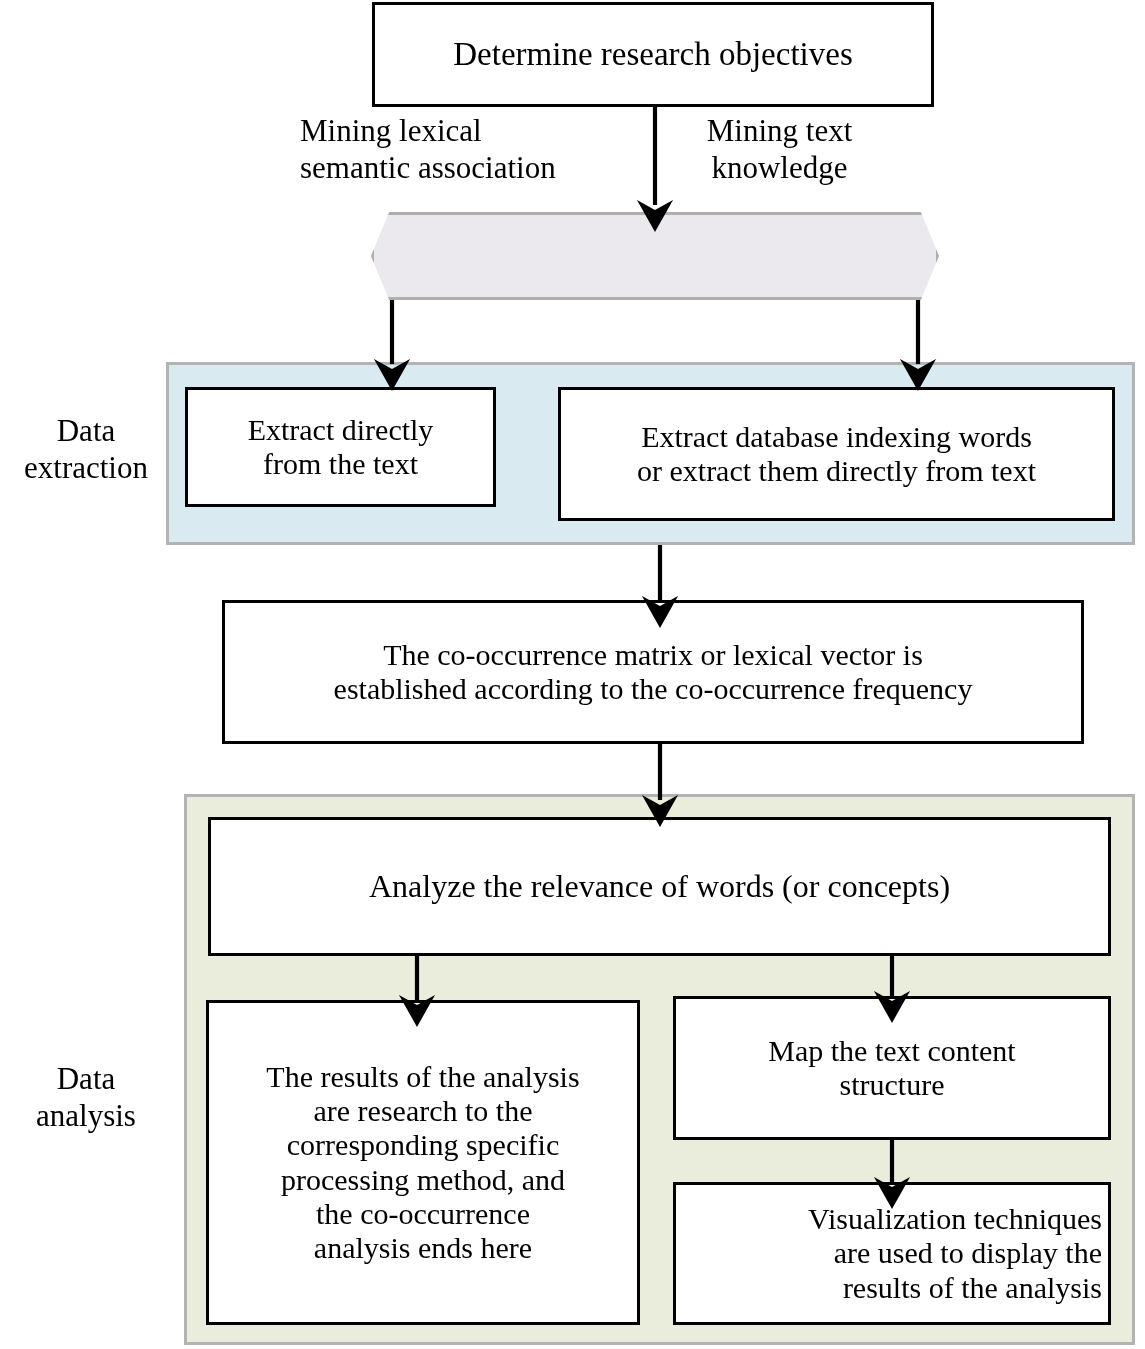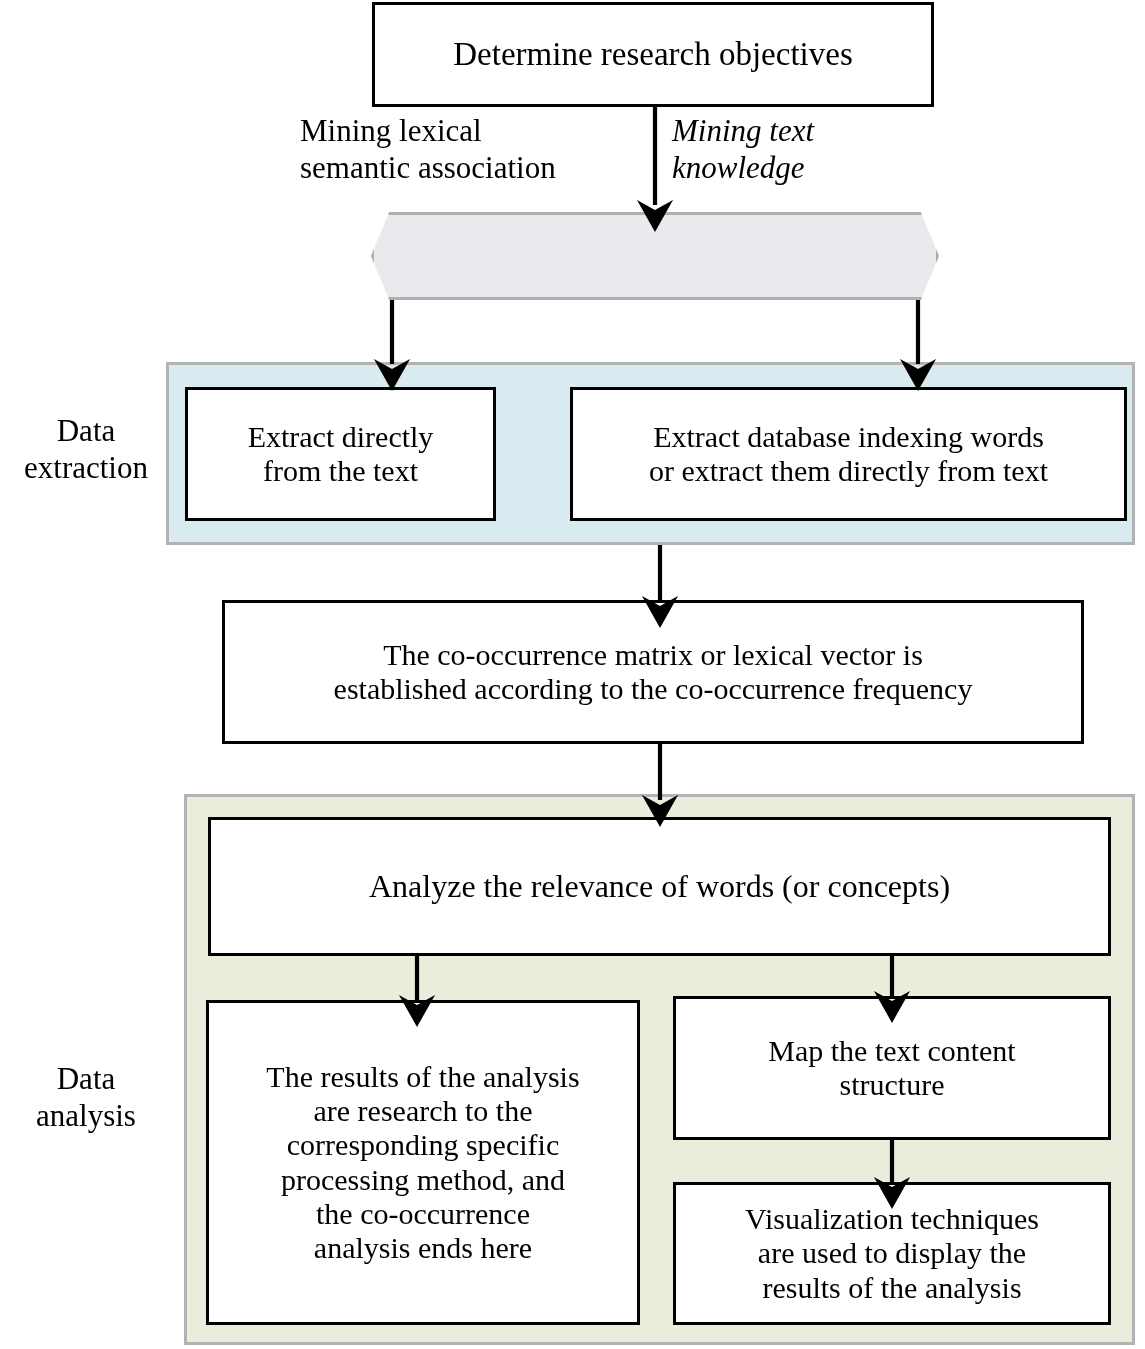--- a/index.html
+++ b/index.html
@@ -72,21 +72,21 @@
     font-size: 31px;
     line-height: 1.2;
   }
   .edge-label {
     position: absolute;
     font-size: 31px;
     line-height: 1.2;
     white-space: pre-line;
   }
   .lbl-left { text-align: left; }
-  .lbl-right { text-align: left; font-style: italic; }
+  .lbl-right { text-align: center; }
 
   #connectors {
     position: absolute;
     left: 0; top: 0;
     width: 1145px;
     height: 1349px;
     pointer-events: none;
     z-index: 5;
   }
 </style>
@@ -133,26 +133,26 @@
   <div class="edge-label lbl-right" style="left: 672px; top: 112px; width: 215px; white-space: pre-line;">Mining text
 knowledge</div>
 
   <div class="hex" style="left:371px; top:212px; width:568px; height:88px;">
     <div class="hex-shape"></div>
   </div>
 
   <div class="side-label" style="left: 8px; top: 412px; width: 156px; white-space: pre-line;" style2="">Data
 extraction</div>
 
-  <div class="node" style="left:185px; top:387px; width:311px; height:134px;">
+  <div class="node" style="left:185px; top:387px; width:311px; height:120px;">
     <span class="node-text" style="white-space: pre-line;">Extract directly
 from the text</span>
   </div>
 
-  <div class="node" style="left:570px; top:387px; width:557px; height:134px;">
+  <div class="node" style="left:558px; top:387px; width:557px; height:134px;">
     <span class="node-text" style="white-space: pre-line;">Extract database indexing words
 or extract them directly from text</span>
   </div>
 
   <div class="node" style="left:222px; top:600px; width:862px; height:144px;">
     <span class="node-text" style="white-space: pre-line;">The co-occurrence matrix or lexical vector is
 established according to the co-occurrence frequency</span>
   </div>
 
   <div class="side-label" style="left: 8px; top: 1060px; width: 156px; white-space: pre-line;">Data
@@ -170,18 +170,18 @@
 the co-occurrence
 analysis ends here</span>
   </div>
 
   <div class="node" style="left:673px; top:996px; width:438px; height:144px;">
     <span class="node-text" style="white-space: pre-line;">Map the text content
 structure</span>
   </div>
 
   <div class="node" style="left:673px; top:1182px; width:438px; height:143px;">
-    <span class="node-text" style="white-space: pre-line;">Visualization techniques
+    <span class="node-text" style="white-space: pre-line; text-align: right;">Visualization techniques
 are used to display the
 results of the analysis</span>
   </div>
 
 </div>
 
 </body></html>

